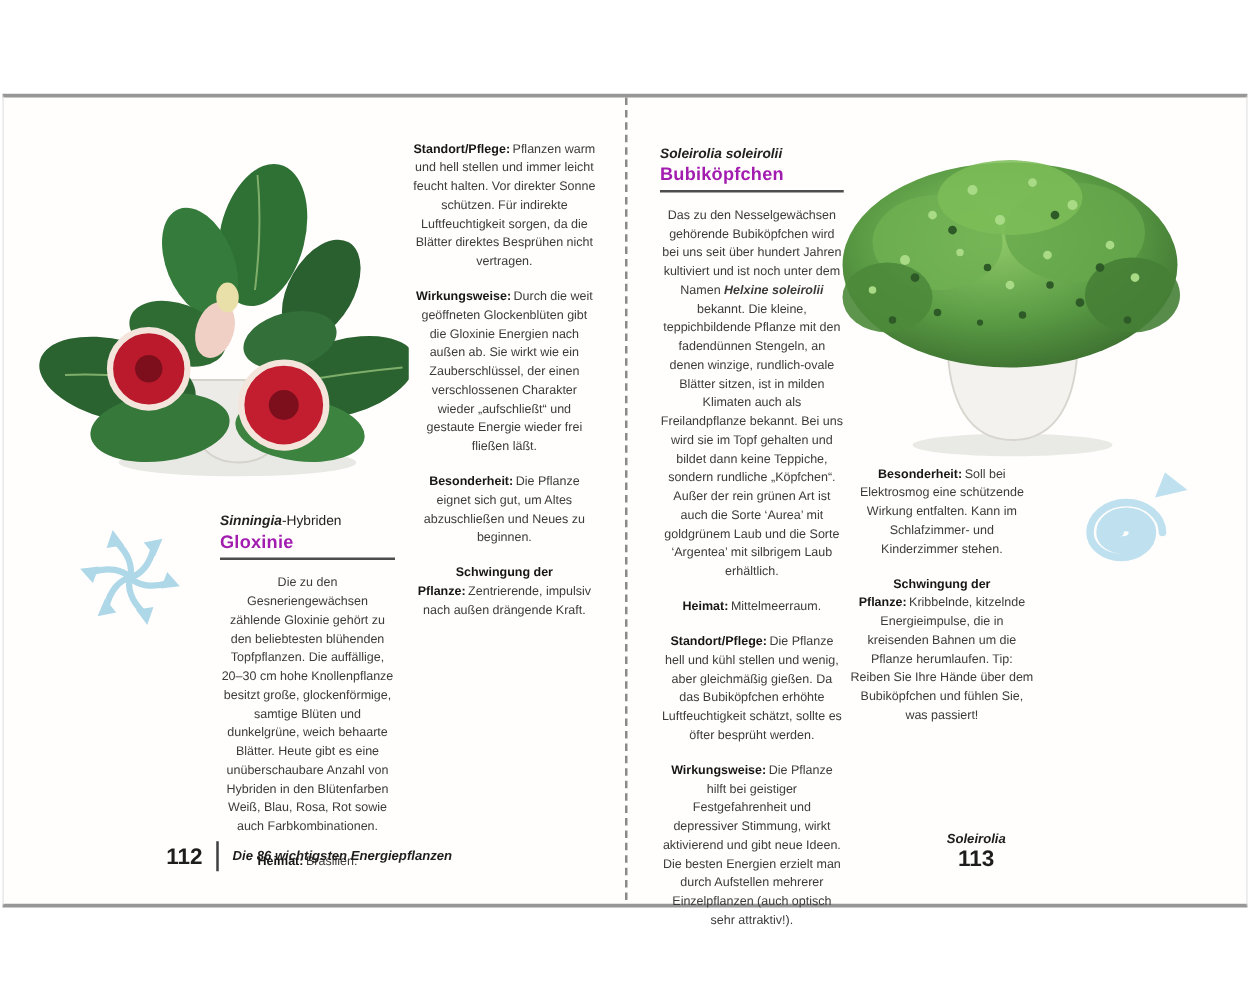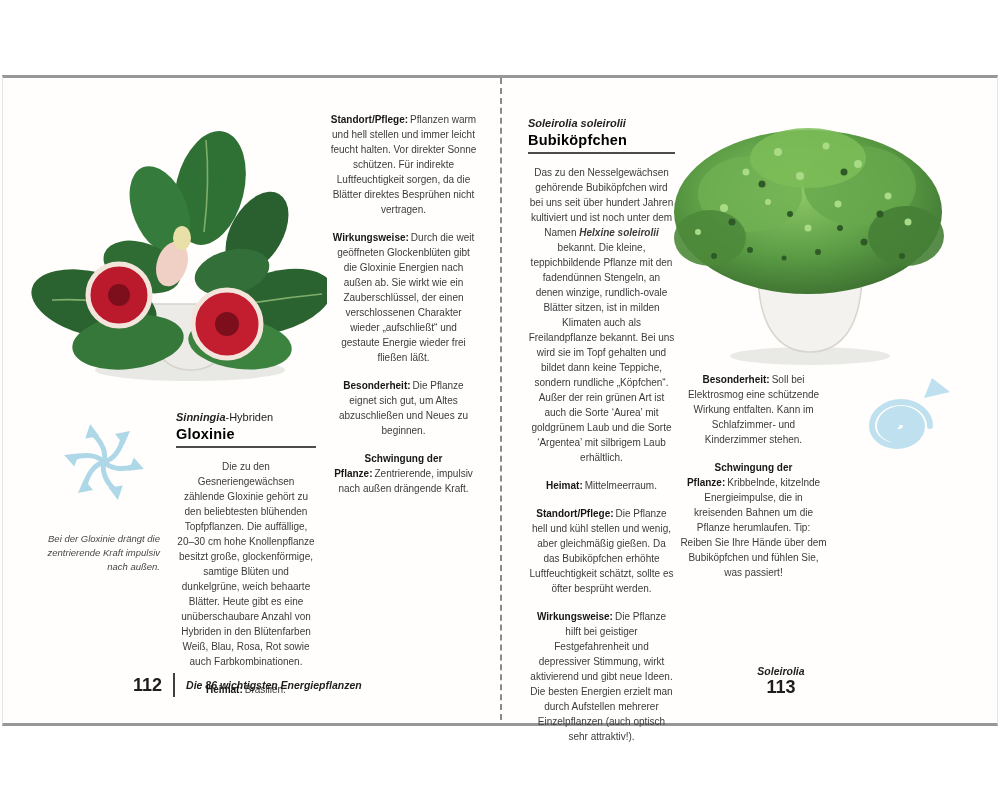--- a/index.html
+++ b/index.html
@@ -9,21 +9,21 @@
           border-top:3px solid #979797;border-bottom:3px solid #979797;
           border-left:1px solid #e3e3e3;border-right:1px solid #e3e3e3;}
   .divider{position:absolute;left:500px;top:78px;height:642px;width:0;
            border-left:2px dashed #8a8a8a;}
   .abs{position:absolute;}
   .body-text{font-size:10px;line-height:15px;color:#3b3b3b;}
   .para{margin:0 0 13px 0;text-align:center;}
   .sec-label{font-weight:bold;color:#161616;margin-right:2px;}
   .species-line{font-size:11px;color:#222;margin:0 0 2px 0;}
   .species-italic{font-style:italic;font-weight:bold;}
-  .entry-title{font-size:14.5px;font-weight:bold;color:#000000;letter-spacing:.2px;
+  .entry-title{font-size:14.5px;font-weight:bold;color:#a21caf;letter-spacing:.2px;
                padding-bottom:4px;border-bottom:2px solid #4d4d4d;margin:0 0 11px 0;}
   .caption{font-style:italic;font-size:9.5px;line-height:14px;color:#474747;}
   .caption-right-align{text-align:right;}
   .footer{display:flex;align-items:center;height:26px;}
   .footer .pagenum{font-size:18px;font-weight:bold;color:#1d1d1d;}
   .footer .bar{width:0;border-left:2px solid #3f3f3f;height:24px;margin:0 11px;}
   .footer .ftitle{font-size:10.5px;font-weight:bold;font-style:italic;color:#1d1d1d;}
   .photo-box{pointer-events:none;}
   svg{display:block;}
 </style>
@@ -72,21 +72,20 @@
         </g>
         <use href="#arm" transform="rotate(60 52 52)"></use>
         <use href="#arm" transform="rotate(120 52 52)"></use>
         <use href="#arm" transform="rotate(180 52 52)"></use>
         <use href="#arm" transform="rotate(240 52 52)"></use>
         <use href="#arm" transform="rotate(300 52 52)"></use>
       </g>
     </svg>
   </div>
 
-  <div class="abs caption caption-right-align" style="left:28px;top:532px;width:132px;">Bei der Gloxinie drängt die zentrierende Kraft impulsiv nach außen.</div>
 
   <div class="abs body-text" style="left:176px;top:410px;width:140px;">
     <div class="species-line">
       <span class="species-italic">Sinningia</span><span>-Hybriden</span>
     </div>
     <div class="entry-title">Gloxinie</div>
     <p class="para">Die zu den Gesneriengewächsen zählende Gloxinie gehört zu den beliebtesten blühenden Topfpflanzen. Die auffällige, 20–30 cm hohe Knollenpflanze besitzt große, glockenförmige, samtige Blüten und dunkelgrüne, weich behaarte Blätter. Heute gibt es eine unüberschaubare Anzahl von Hybriden in den Blütenfarben Weiß, Blau, Rosa, Rot sowie auch Farbkombinationen.</p>
     <p class="para">
       <span class="sec-label">Heimat:</span><span>Brasilien.</span>
     </p>

